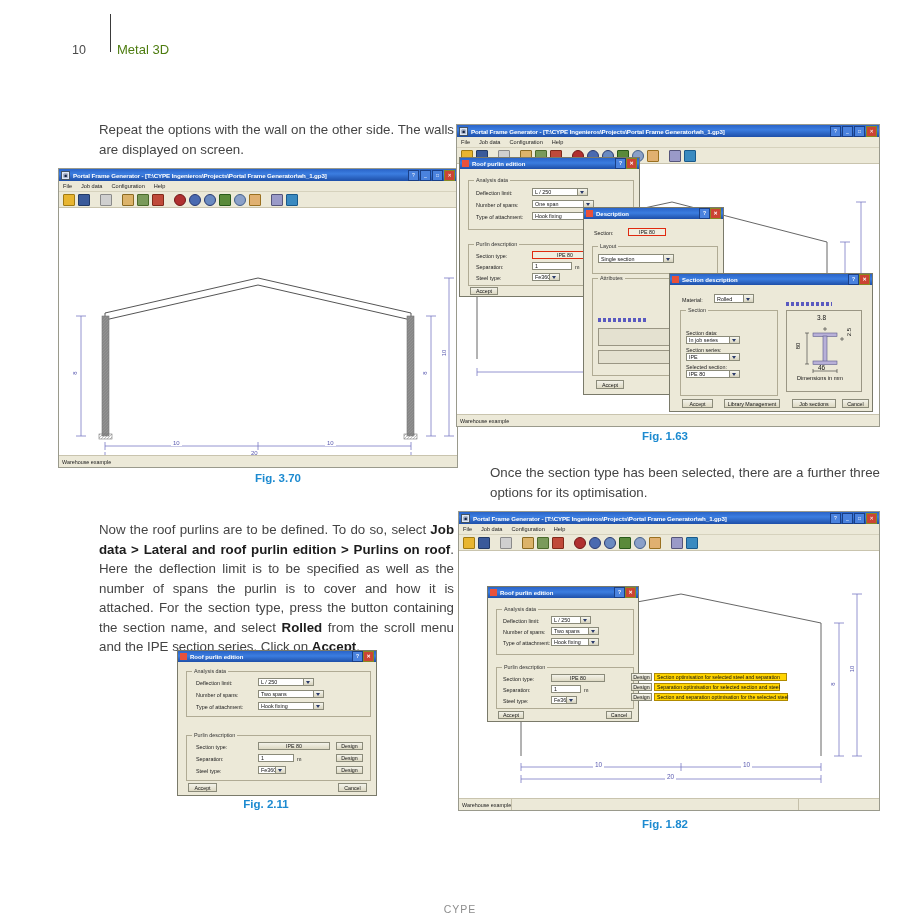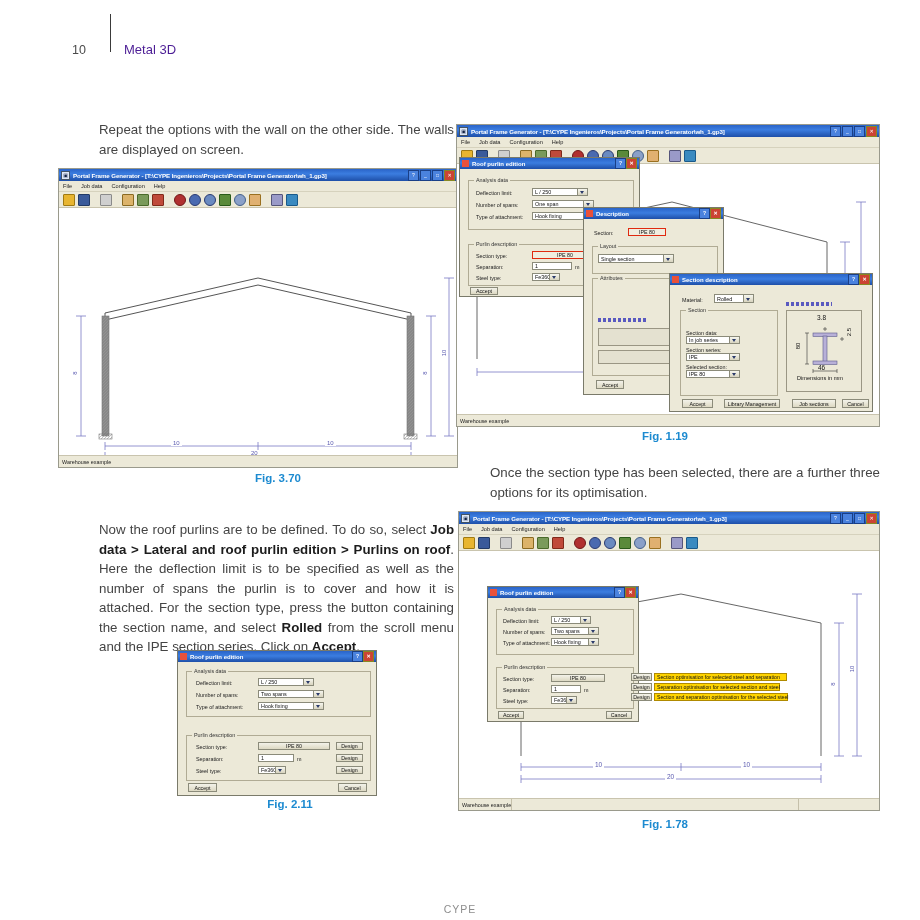--- a/index.html
+++ b/index.html
@@ -2,21 +2,21 @@
 <html><head>
 <meta charset="utf-8">
 <style>
   html,body{margin:0;padding:0;}
   body{width:920px;height:920px;background:#ffffff;font-family:"Liberation Sans",sans-serif;position:relative;overflow:hidden;color:#3a3a3a;}
 
   
   .pg-head{position:absolute;left:72px;top:42px;display:flex;align-items:center;}
   .pg-num{font-size:12.5px;color:#4a4a4a;width:32px;}
   .pg-rule{width:1px;background:#3a3a3a;height:38px;position:absolute;left:38px;top:-28px;}
-  .pg-title{font-size:13px;color:#4c1d95;margin-left:20px;}
+  .pg-title{font-size:13px;color:#4d7c0f;margin-left:13px;}
 
   
   .bodytext{position:absolute;font-size:13.3px;line-height:19.5px;color:#444;text-align:justify;}
   .bodytext b{color:#1c1c1c;font-weight:bold;}
   #txt1{left:99px;top:120px;width:355px;}
   #txt2{left:99px;top:520px;width:355px;}
   #txt3{left:490px;top:463px;width:390px;}
 
   
   .cap{position:absolute;font-size:11.5px;font-weight:bold;color:#1c8ad0;text-align:center;}
@@ -190,21 +190,21 @@
   <span class="inp" style="left:80px;top:103px;width:36px;height:8px;">1</span>
   <span class="lbl" style="left:119px;top:105px;">m</span>
   <span class="btn" style="left:158px;top:103px;width:27px;height:8px;">Design</span>
   <span class="lbl" style="left:18px;top:117px;">Steel type:</span>
   <span class="inp combo" style="left:80px;top:115px;width:28px;height:8px;">Fe360</span>
   <span class="btn" style="left:158px;top:115px;width:27px;height:8px;">Design</span>
 
   <span class="btn" style="left:10px;top:132px;width:29px;height:9px;">Accept</span>
   <span class="btn" style="left:160px;top:132px;width:29px;height:9px;">Cancel</span>
 </div>
-<div class="cap" style="left:230px;top:798px;width:120px;">Fig. 2.11</div>
+<div class="cap" style="left:206px;top:798px;width:120px;">Fig. 2.11</div>
 
 <div class="win" id="win212" style="left:456px;top:124px;width:424px;height:303px;">
   <div class="win-tb">
     <span class="ico">▣</span>
     <span class="ttl">Portal Frame Generator  -  [T:\CYPE Ingenieros\Projects\Portal Frame Generator\wh_1.gp3]</span>
     <span class="tbtns">
       <span class="tbtn q">?</span>
       <span class="tbtn m">_</span>
       <span class="tbtn r">□</span>
       <span class="tbtn x">✕</span>
@@ -348,21 +348,21 @@
       <div style="position:absolute;left:31px;top:53px;font-size:6.5px;color:#111;">46</div>
       <div style="position:absolute;left:10px;top:64px;font-size:5.6px;color:#111;">Dimensions in mm</div>
     </div>
   </div>
 
   <span class="btn" style="left:12px;top:125px;width:31px;height:9px;">Accept</span>
   <span class="btn" style="left:54px;top:125px;width:56px;height:9px;">Library Management</span>
   <span class="btn" style="left:122px;top:125px;width:44px;height:9px;">Job sections</span>
   <span class="btn" style="left:172px;top:125px;width:27px;height:9px;">Cancel</span>
 </div>
-<div class="cap" style="left:605px;top:430px;width:120px;">Fig. 1.19</div>
+<div class="cap" style="left:605px;top:430px;width:120px;">Fig. 1.63</div>
 
 <div class="bodytext" id="txt3">Once the section type has been selected, there are a further three options for its optimisation.</div>
 
 <div class="win" id="win213" style="left:458px;top:511px;width:422px;height:300px;">
   <div class="win-tb">
     <span class="ico">▣</span>
     <span class="ttl">Portal Frame Generator  -  [T:\CYPE Ingenieros\Projects\Portal Frame Generator\wh_1.gp3]</span>
     <span class="tbtns">
       <span class="tbtn q">?</span>
       <span class="tbtn m">_</span>
@@ -455,15 +455,15 @@
 
 <span class="btn" style="left:631px;top:673px;width:21px;height:8px;z-index:8;">Design</span>
 <span class="tip" style="left:654px;top:673px;width:133px;height:8px;z-index:8;">Section optimisation for selected steel and separation</span>
 
 <span class="btn" style="left:631px;top:683px;width:21px;height:8px;z-index:8;">Design</span>
 <span class="tip" style="left:654px;top:683px;width:126px;height:8px;z-index:8;">Separation optimisation for selected section and steel</span>
 
 <span class="btn" style="left:631px;top:693px;width:21px;height:8px;z-index:8;">Design</span>
 <span class="tip" style="left:654px;top:693px;width:134px;height:8px;z-index:8;">Section and separation optimisation for the selected steel</span>
 
-<div class="cap" style="left:605px;top:818px;width:120px;">Fig. 1.78</div>
+<div class="cap" style="left:605px;top:818px;width:120px;">Fig. 1.82</div>
 
 <div class="foot">CYPE</div>
 
 </body></html>

